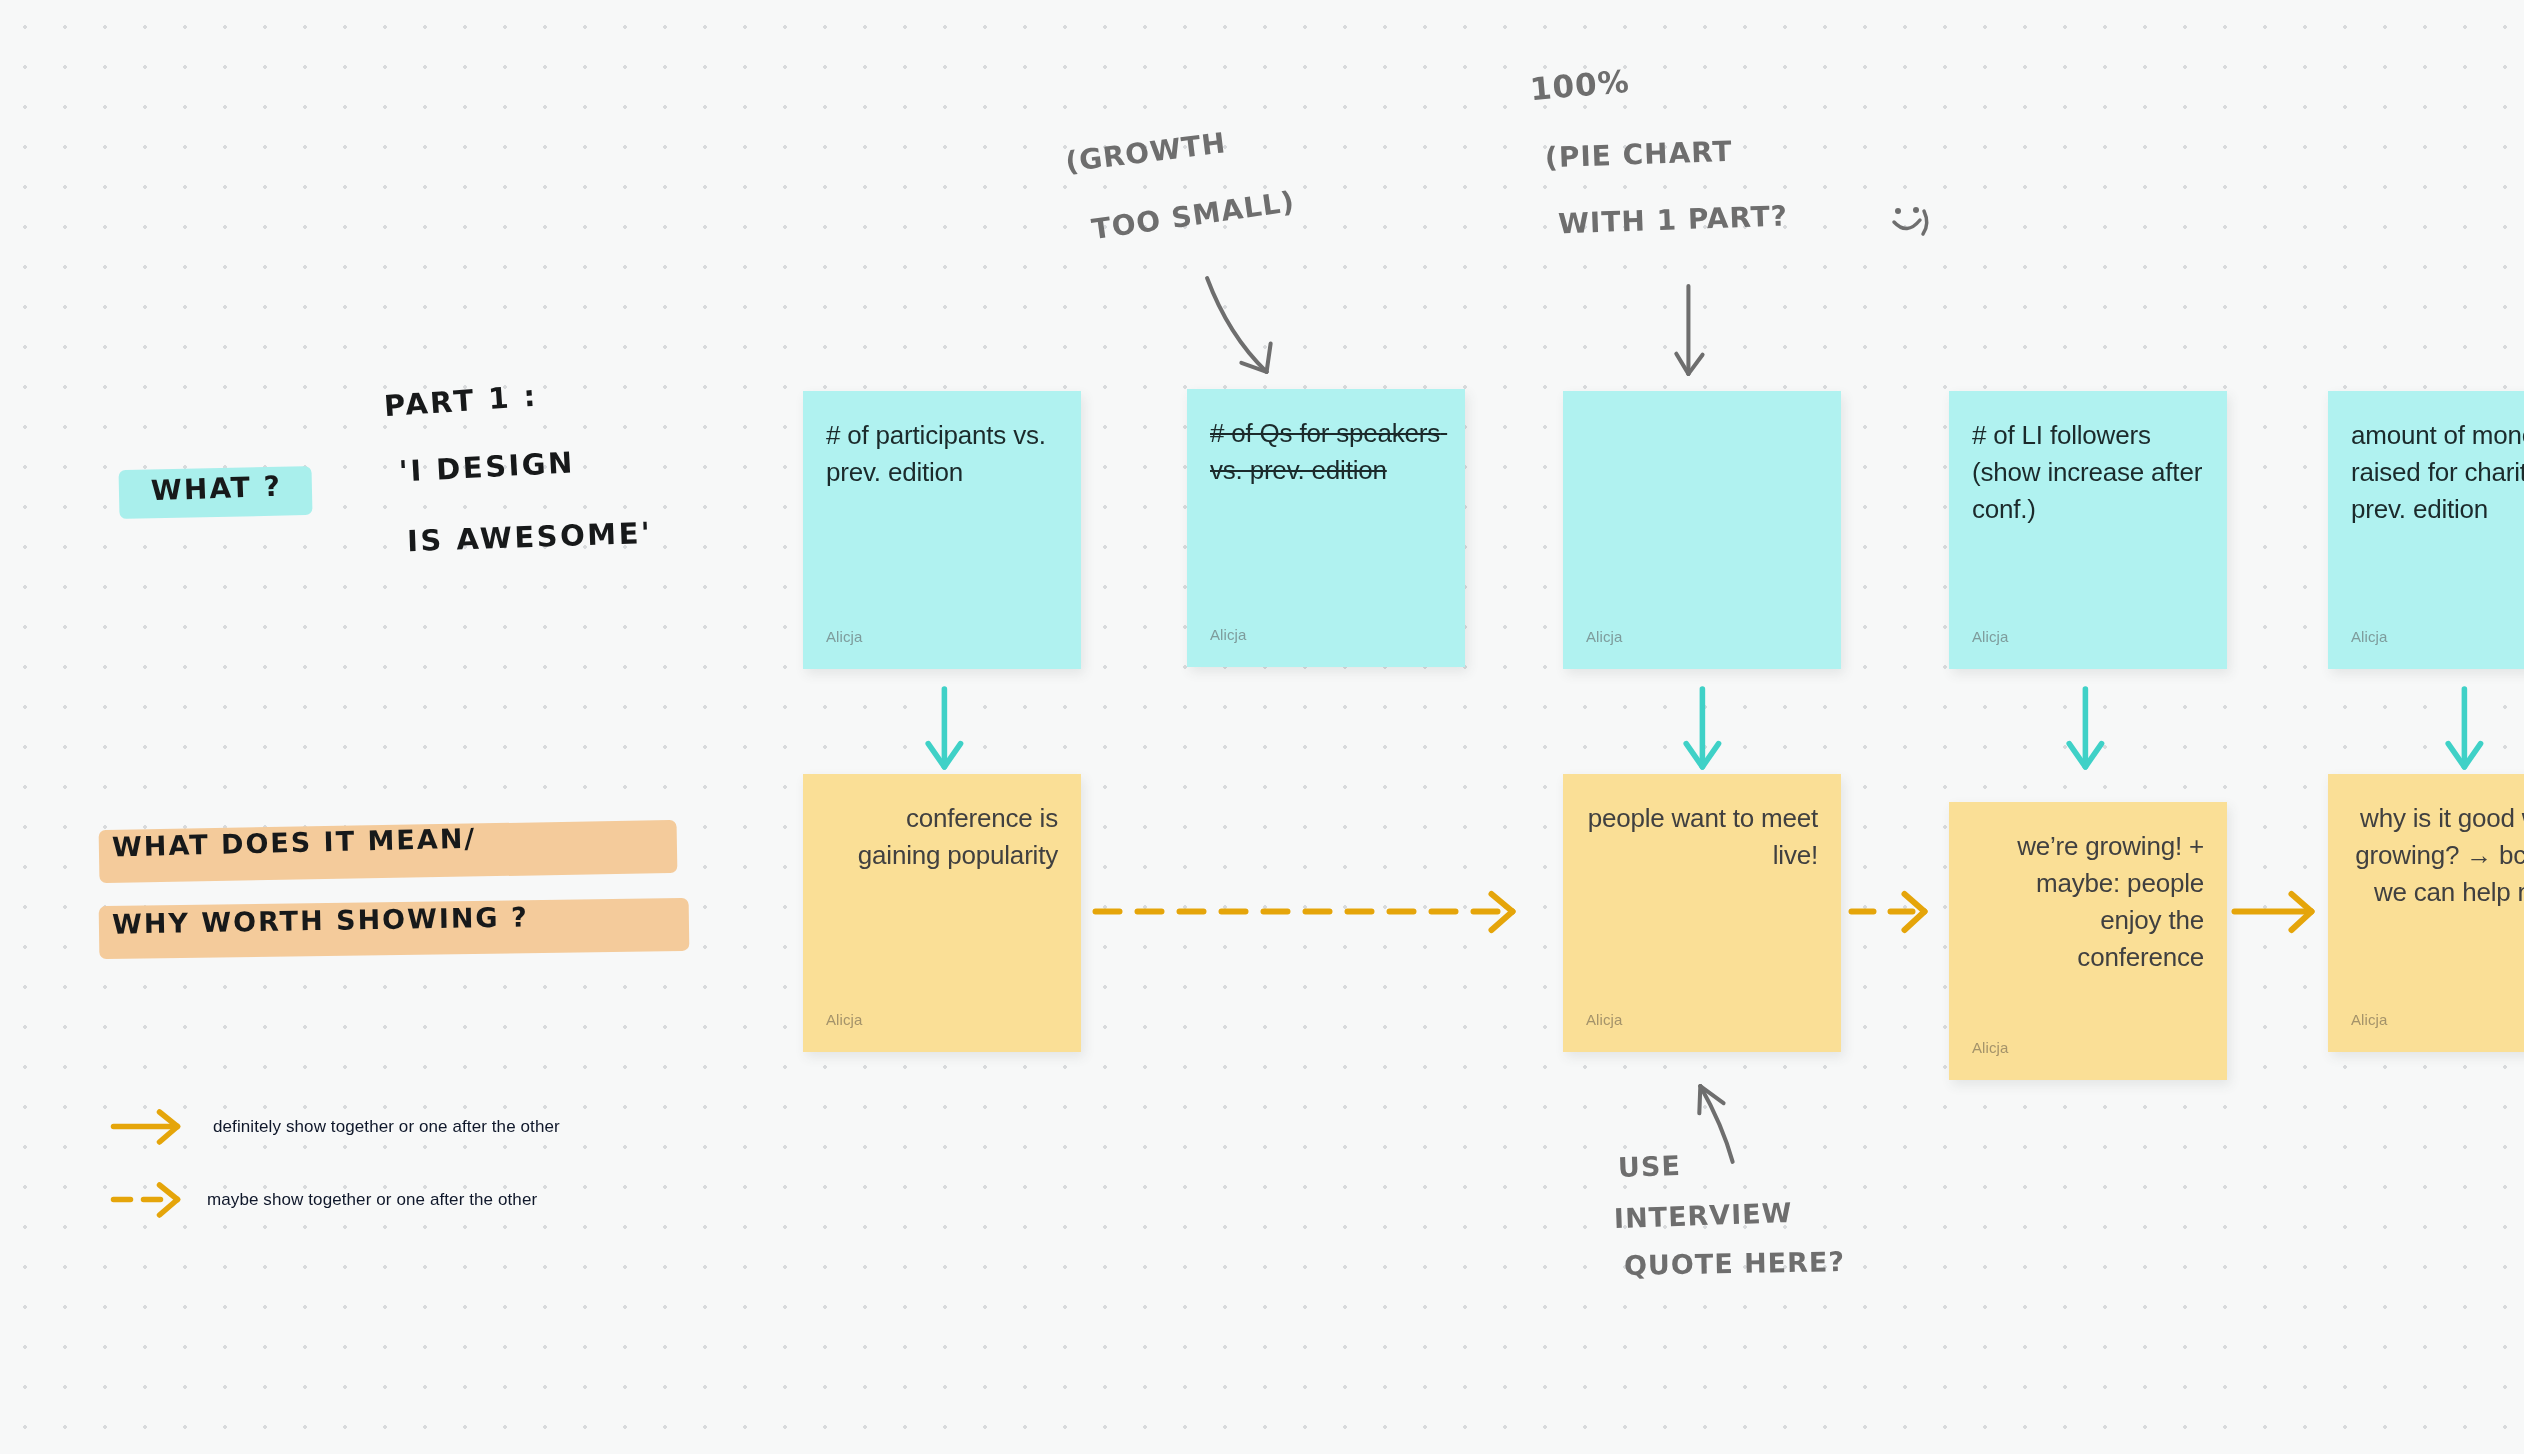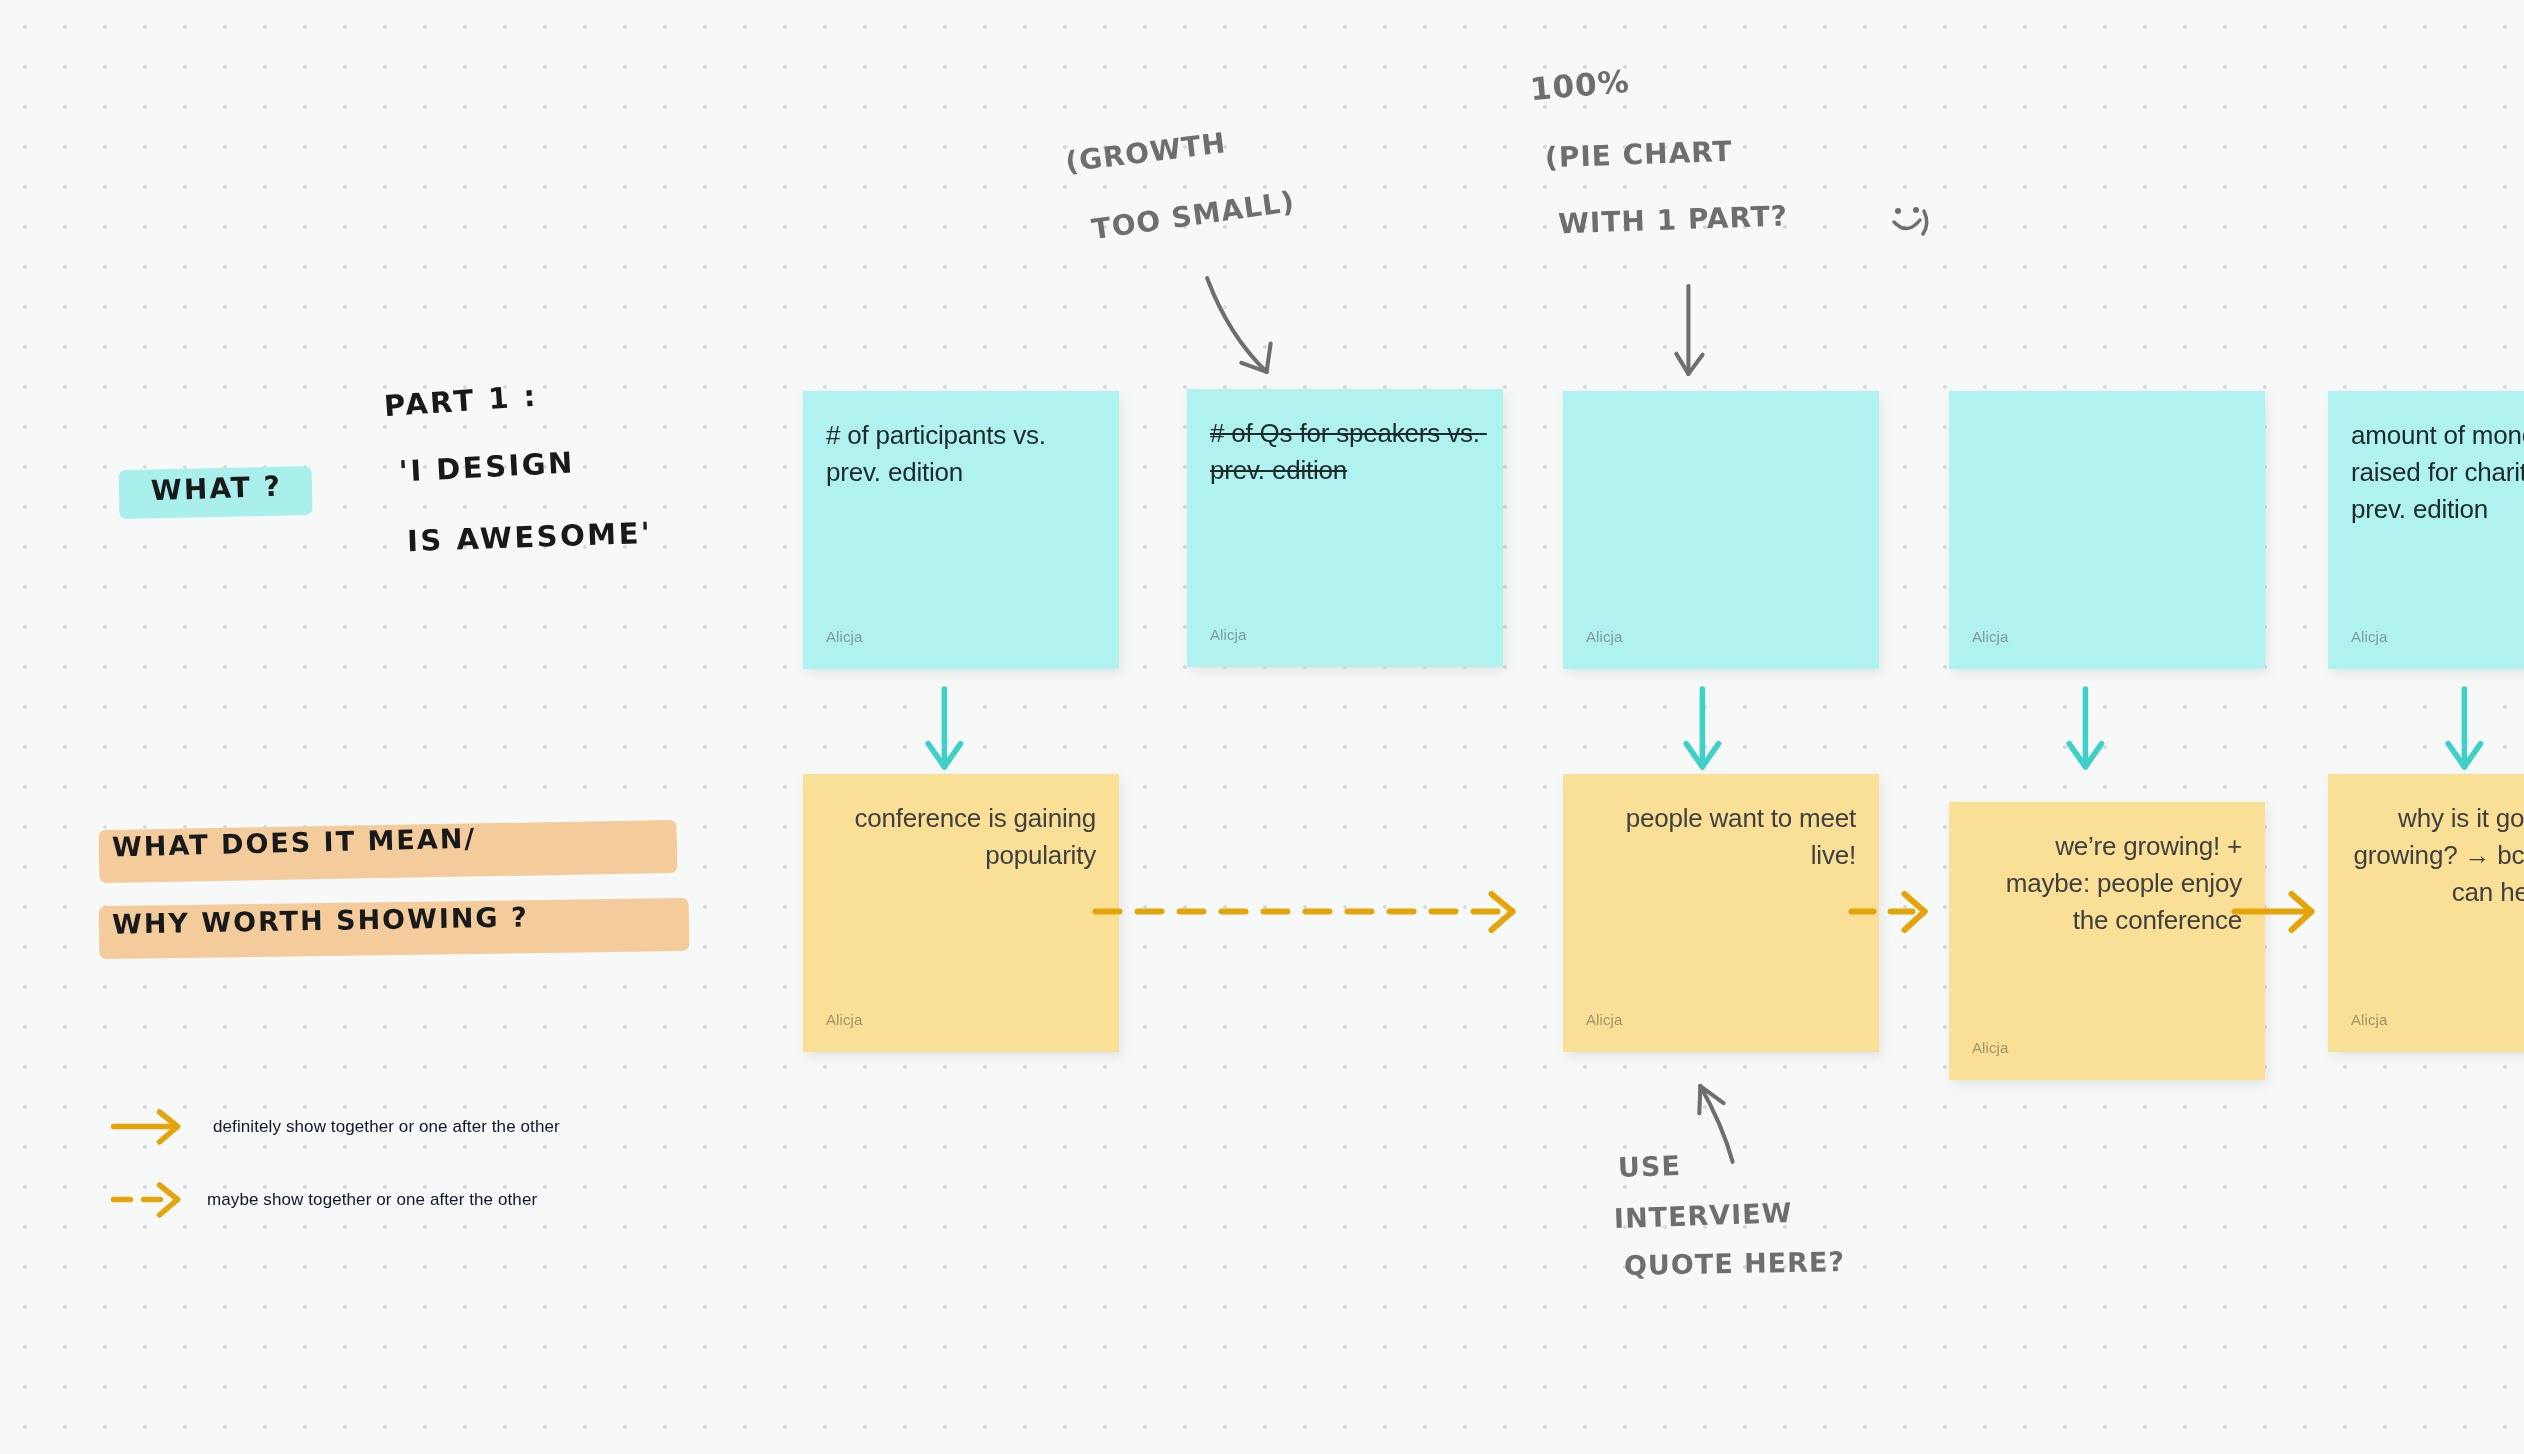--- a/index.html
+++ b/index.html
@@ -12,21 +12,21 @@
     background-position:5px 7px;
     position:relative;
   }
 
   
   #canvas { position:absolute; inset:0; }
 
   
   .note {
     position:absolute;
-    width:316px; height:278px;
+    width:278px; height:278px;
     padding:26px 23px 0 23px;
     box-shadow:3px 5px 11px rgba(60,65,70,0.10);
   }
   .note .body {
     font-size:26px;
     line-height:1.42;
     letter-spacing:-0.2px;
     word-wrap:break-word;
     white-space:pre-wrap;
   }
@@ -131,20 +131,21 @@
   <div class="note cyan struck" style="left:1187px; top:389px;">
     <div class="body"># of Qs for speakers vs. prev. edition</div>
     <div class="author">Alicja</div>
   </div>
 
   <div class="note cyan" style="left:1563px; top:391px;">
     <div class="author">Alicja</div>
   </div>
 
   <div class="note cyan" style="left:1949px; top:391px;">
+    <div class="body"># of LI followers (show increase after conf.)</div>
     <div class="author">Alicja</div>
   </div>
 
   <div class="note cyan" style="left:2328px; top:391px;">
     <div class="body">amount of money raised for charity vs. prev. edition</div>
     <div class="author">Alicja</div>
   </div>
 
   <svg class="arrow-svg" style="left:924px; top:687px; width:61px; height:91px;" viewBox="0 0 120 180" width="61" height="91">
     <path d="M 40 4 L 40 150" stroke="#3FD1C7" stroke-width="11" fill="none" stroke-linecap="round"></path>

